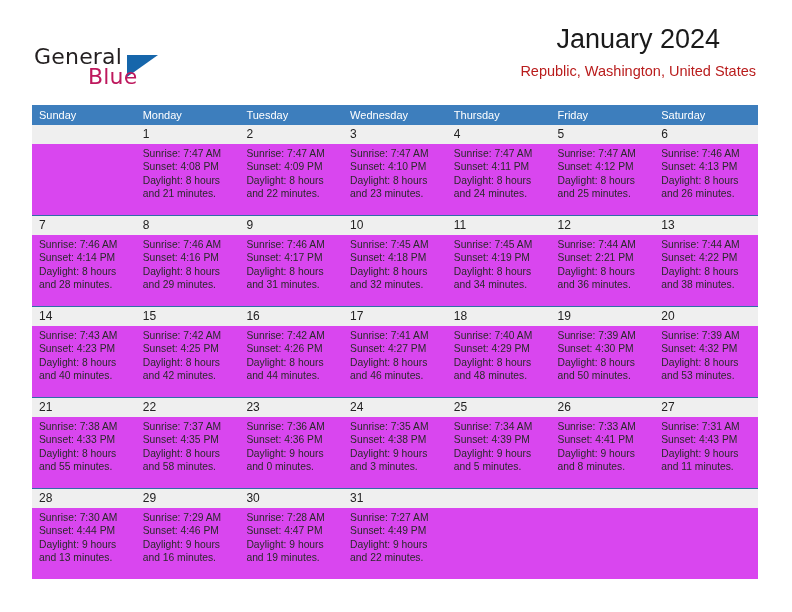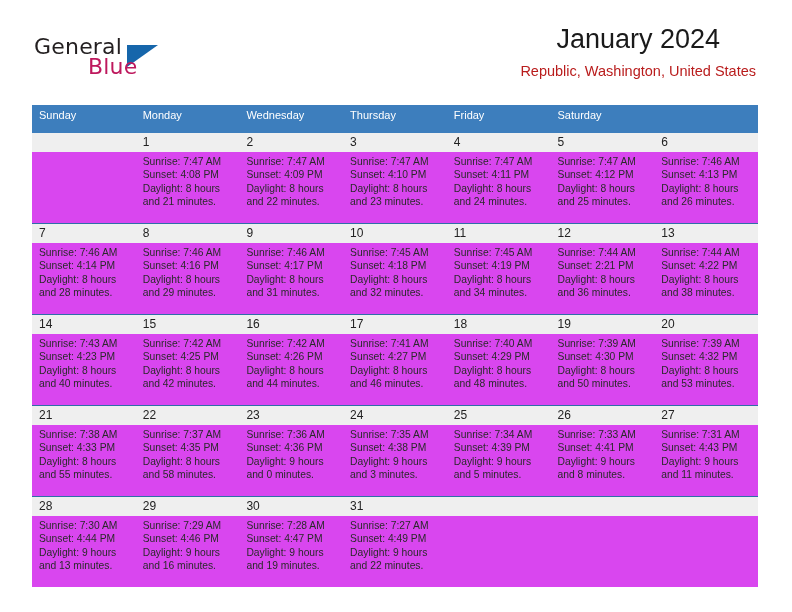--- a/index.html
+++ b/index.html
@@ -25,21 +25,21 @@
   .header {
     position: absolute;
     left: 0;
     top: 0;
     width: 792px;
     height: 100px;
   }
   .brand {
     position: absolute;
     left: 34px;
-    top: 34px;
+    top: 44px;
     width: 180px;
     height: 48px;
   }
   .brand-general {
     position: absolute;
     left: 0;
     top: 0;
     font-size: 22px;
     letter-spacing: 0.2px;
     color: #231f20;
@@ -93,21 +93,21 @@
   
   .calendar {
     position: absolute;
     left: 32px;
     top: 105px;
     width: 726px;
   }
   .dow-row {
     display: flex;
     width: 726px;
-    height: 28px;
+    height: 20px;
     background: #3d7ebd;
   }
   .dow-cell {
     flex: 0 0 103.714px;
     width: 103.714px;
     box-sizing: border-box;
     padding-left: 7px;
     color: #ffffff;
     font-size: 11px;
     line-height: 20px;
@@ -179,20 +179,21 @@
     <div class="title-block">
       <div class="cal-title">January 2024</div>
       <div class="cal-subtitle">Republic, Washington, United States</div>
     </div>
   </div>
 
   <div class="calendar">
     <div class="dow-row" id="dow-row">
         <div class="dow-cell">Sunday</div>
         <div class="dow-cell">Monday</div>
+        <div class="dow-cell">Tuesday</div>
         <div class="dow-cell">Wednesday</div>
         <div class="dow-cell">Thursday</div>
         <div class="dow-cell">Friday</div>
         <div class="dow-cell">Saturday</div>
       </div>
     <div id="weeks-container">
         <div class="week">
           <div class="week-numbers">
             <div class="num-cell"></div>
             <div class="num-cell">1</div>

